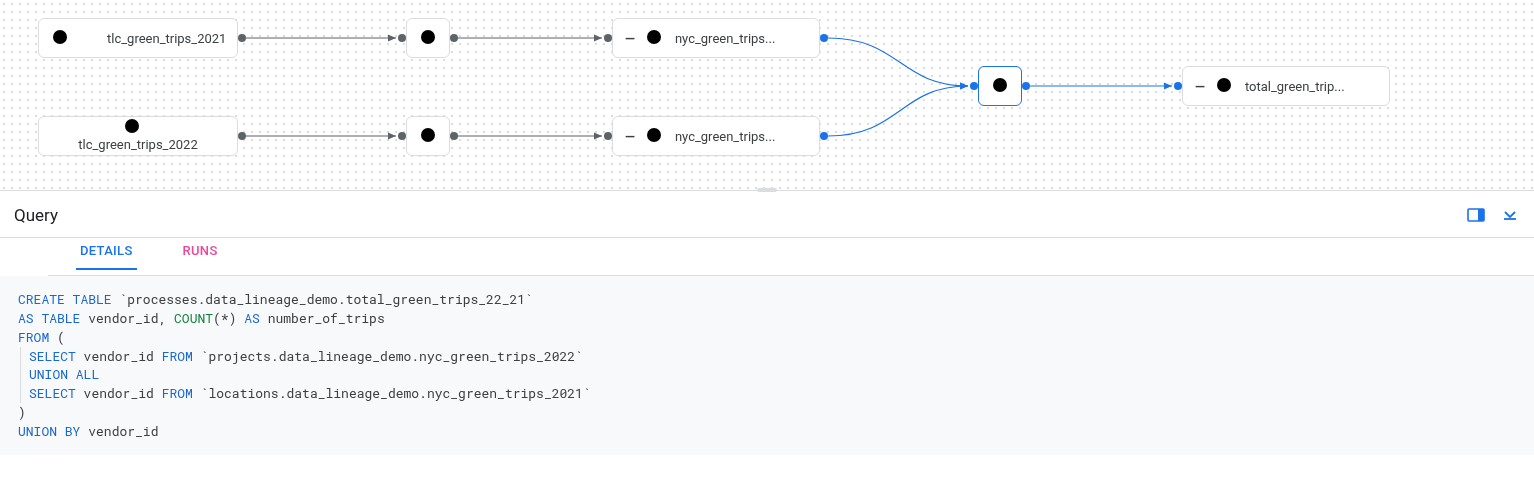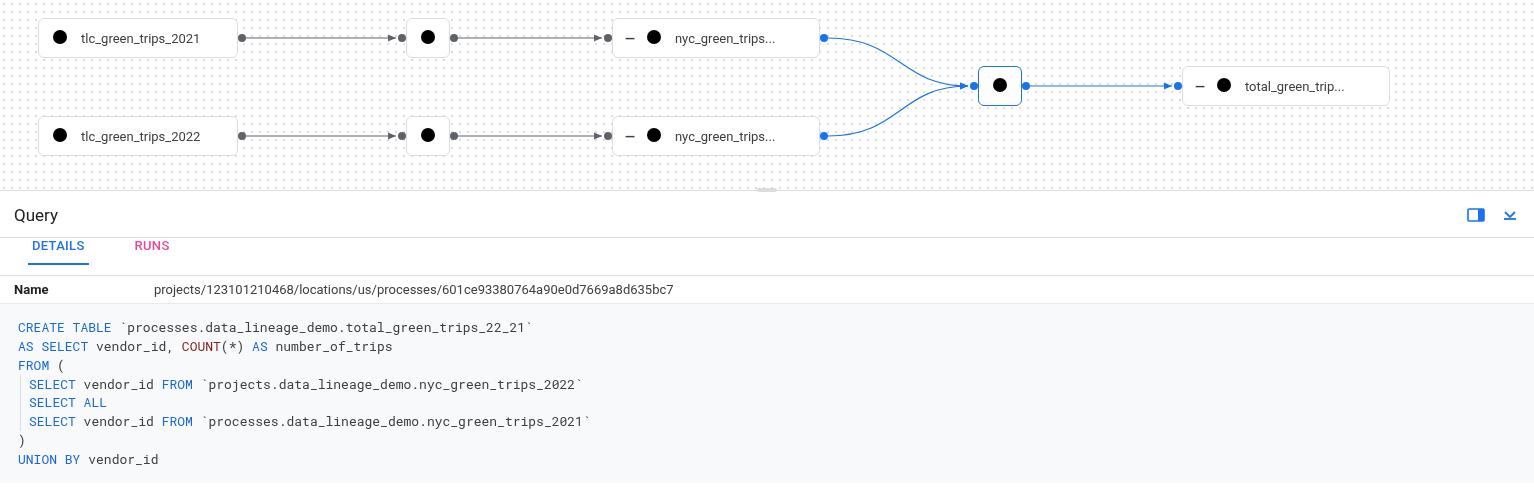--- a/index.html
+++ b/index.html
@@ -41,41 +41,41 @@
 .splitter { height: 2px; border-top: 1px solid #dadce0; position: relative; }
 .splitter::after { content: ""; position: absolute; left: 50%; top: -3px; width: 20px; height: 4px; margin-left: -10px; background: #dadce0; border-radius: 2px; }
 
 
 .panel-header { display: flex; align-items: center; height: 46px; padding: 15px 14px; border-bottom: 1px solid #dadce0; }
 .panel-header .title { font-size: 17px; color: #202124; }
 .spacer { flex: 1; }
 .hicon { width: 20px; height: 20px; margin-left: 14px; cursor: pointer; }
 .hicon svg { display: block; }
 
-.tabs { display: flex; align-items: flex-start; height: 38px; padding: 0 28px; border-bottom: 1px solid #dadce0; }
+.tabs { display: flex; align-items: center; height: 38px; padding: 0 28px; border-bottom: 1px solid #dadce0; margin-left: 48px; }
 .tab { font-size: 13px; font-weight: 500; letter-spacing: .3px; color: #ec4899; padding: 0 4px 10px; margin-right: 42px; cursor: pointer; border-bottom: 2px solid transparent; }
 .tab.active { color: #1a73e8; border-bottom-color: #1a73e8; }
 
 .kv-table { width: 100%; border-collapse: collapse; }
 .kv-table tr { border-bottom: 1px solid #e8eaed; }
 .kv-table td { padding: 6px 14px; font-size: 13px; }
 .kv-table td.k { width: 140px; font-weight: 700; color: #202124; }
 .kv-table td.v { color: #3c4043; }
 
 .code {
   background: #f8f9fa;
   padding: 14px 18px;
   font-family: "Roboto Mono", Menlo, Consolas, monospace;
   font-size: 13px;
   line-height: 1.45;
   color: #3c4043;
   white-space: pre;
 }
 .kw { color: #1967d2; }
-.fn { color: #7f1d1d; }
+.fn { color: #15803d; }
 .indent { border-left: 1px solid #dadce0; padding-left: 8px; margin-left: 2px; display: inline-block; }
 </style>
 </head>
 <body>
 
 <svg width="0" height="0" style="position:absolute">
   <defs>
     <marker id="ah-gray" markerWidth="8" markerHeight="8" refX="7" refY="3" orient="auto">
         <path d="M0,0 L7,3 L0,6 Z" fill="#5f6368"></path>
       </marker>
@@ -87,28 +87,28 @@
       <line class="handle" x1="14.5" y1="14.5" x2="19" y2="19"></line>
       <rect class="bar" x="6" y="9" width="2" height="3"></rect>
       <rect class="bar" x="9" y="7" width="2" height="5"></rect>
       <rect class="bar" x="12" y="10" width="2" height="2"></rect>
     </g>
   </defs>
 </svg>
 
 <div class="canvas">
 
-  <div class="node" style="left:38px; top:18px; width:200px;">
+  <div class="node" style="left:38px; top:18px; width:200px;gap:26px;">
     <svg class="bqicon">
         <use href="#bq"></use>
       </svg>
     <span class="label">tlc_green_trips_2021</span>
   </div>
 
-  <div class="node" style="left:38px; top:116px; width:200px;">
+  <div class="node" style="left:38px; top:116px; width:200px;flex-direction:column;">
     <svg class="bqicon">
         <use href="#bq"></use>
       </svg>
     <span class="label">tlc_green_trips_2022</span>
   </div>
 
   <div class="node" style="left:406px; top:18px; width:44px; padding:0 12px;">
     <svg class="bqicon orange" style="margin:0">
         <use href="#bq"></use>
       </svg>
@@ -198,27 +198,23 @@
   </span>
 </div>
 
 <div class="tabs">
   <div class="tab active">DETAILS</div>
   <div class="tab">RUNS</div>
 </div>
 
 <table class="kv-table">
   <tbody>
-      <tr>
-    <td class="k">Name</td>
-    <td class="v">projects/123101210468/locations/us/processes/601ce93380764a90e0d7669a8d635bc7</td>
-  </tr>
 </tbody>
   </table>
 
 <div class="code"><span class="kw">CREATE TABLE</span><span> `processes.data_lineage_demo.total_green_trips_22_21`</span>
-<span class="kw">AS SELECT</span><span> vendor_id, </span><span class="fn">COUNT</span><span>(*) </span><span class="kw">AS</span><span> number_of_trips</span>
+<span class="kw">AS TABLE</span><span> vendor_id, </span><span class="fn">COUNT</span><span>(*) </span><span class="kw">AS</span><span> number_of_trips</span>
 <span class="kw">FROM</span><span> (</span>
 <span class="indent"><span class="kw">SELECT</span><span> vendor_id </span><span class="kw">FROM</span><span> `projects.data_lineage_demo.nyc_green_trips_2022`</span>
-<span class="kw">SELECT ALL</span>
-<span class="kw">SELECT</span><span> vendor_id </span><span class="kw">FROM</span><span> `processes.data_lineage_demo.nyc_green_trips_2021`</span></span>
+<span class="kw">UNION ALL</span>
+<span class="kw">SELECT</span><span> vendor_id </span><span class="kw">FROM</span><span> `locations.data_lineage_demo.nyc_green_trips_2021`</span></span>
 <span>)</span>
 <span class="kw">UNION BY</span><span> vendor_id</span></div>
 
 </body></html>

